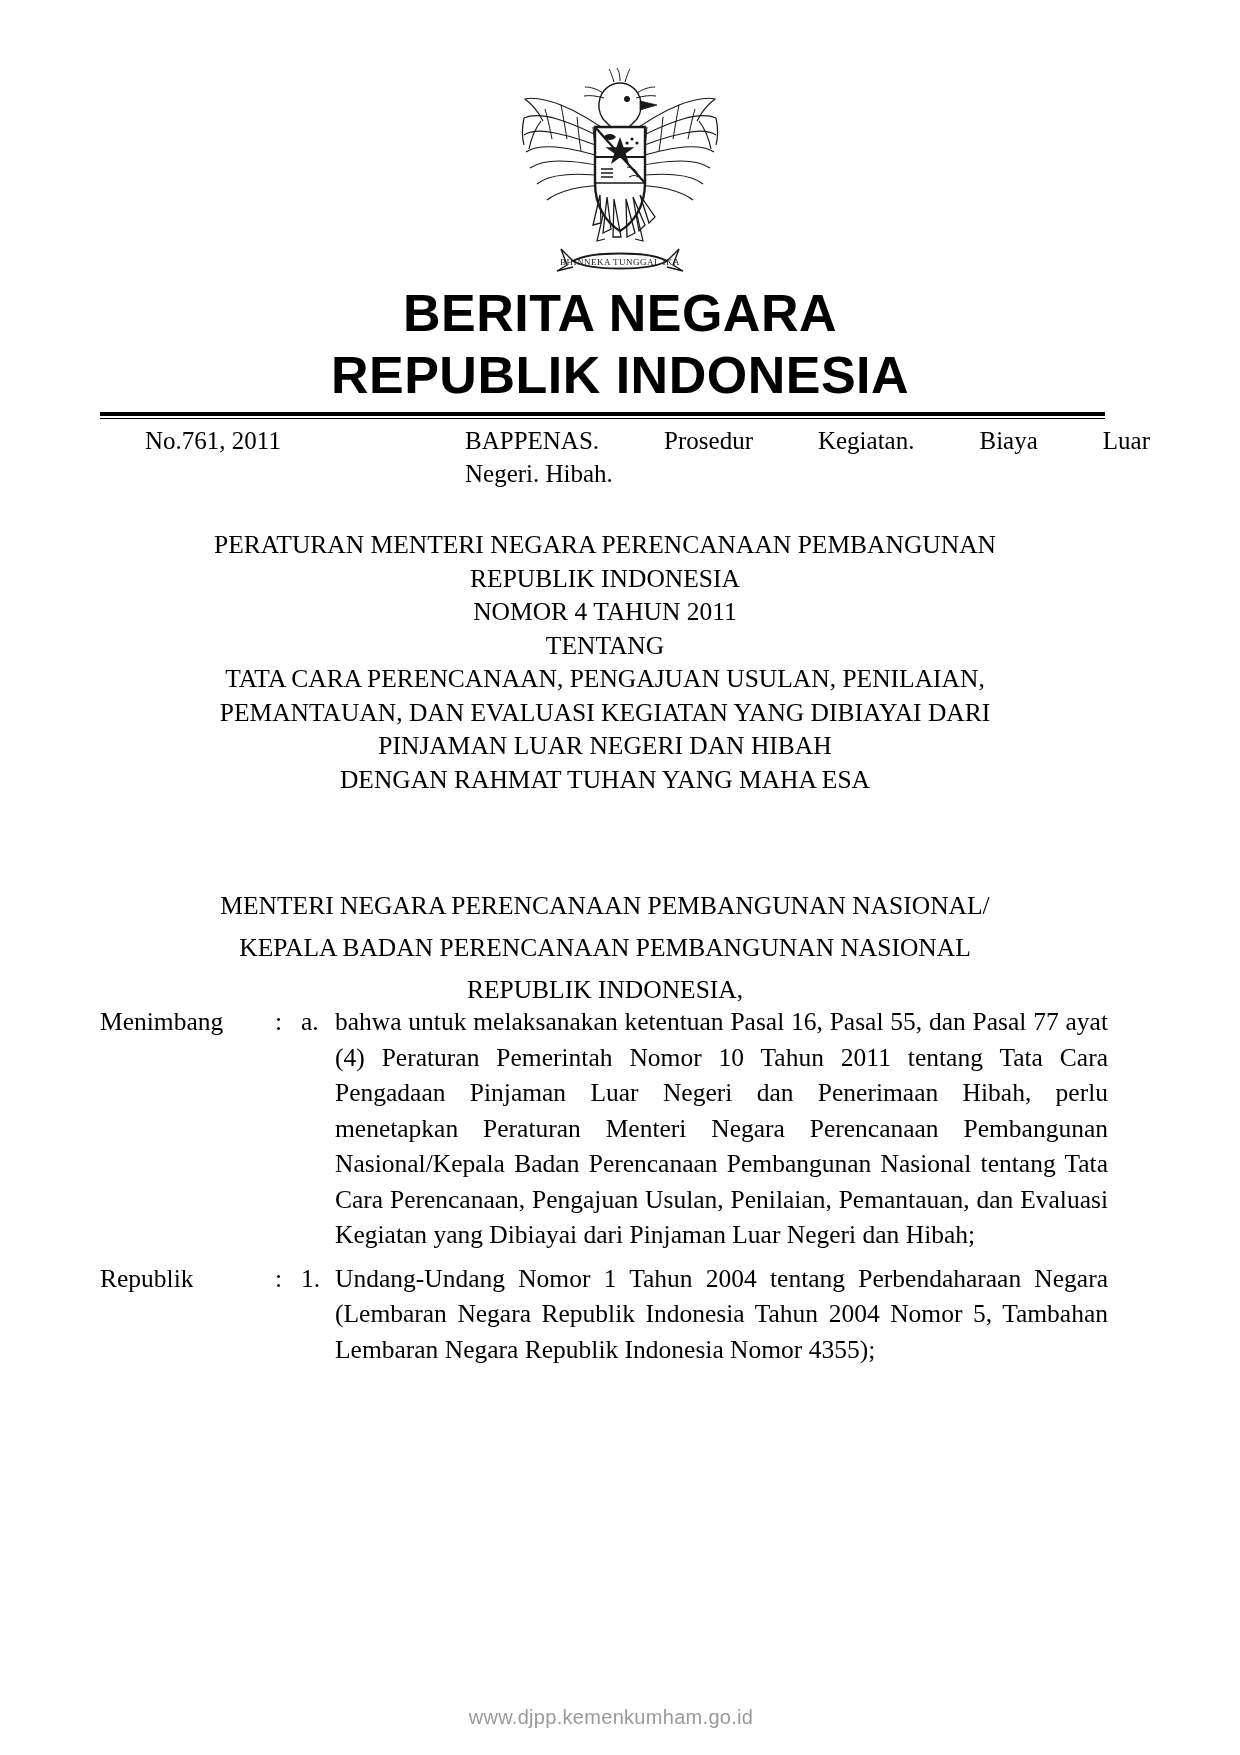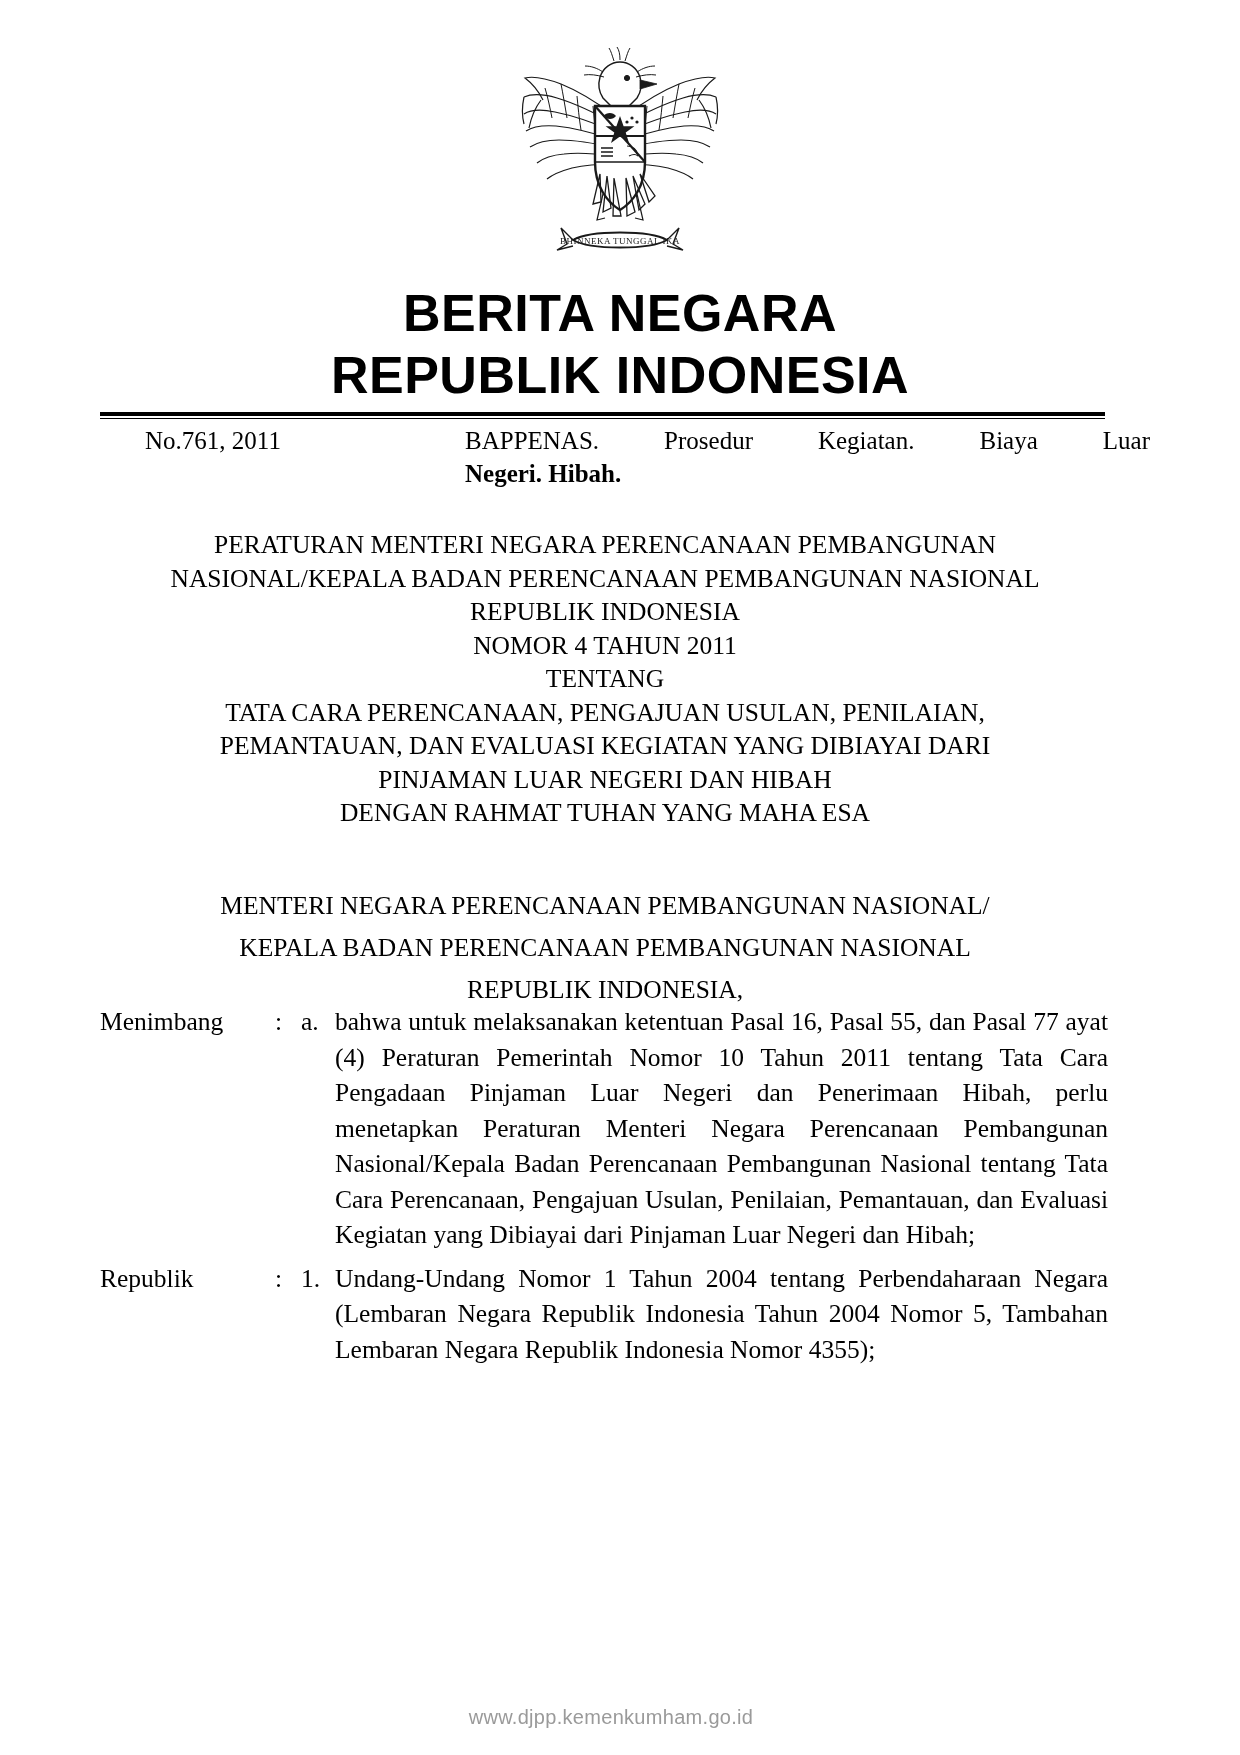--- a/index.html
+++ b/index.html
@@ -13,21 +13,21 @@
     height: 1755px;
     background: #ffffff;
     overflow: hidden;
     font-family: "Liberation Serif", "DejaVu Serif", serif;
     color: #000000;
   }
 
   
   .emblem-wrap {
     position: absolute;
-    top: 44px;
+    top: 65px;
     left: 0;
     width: 100%;
     display: flex;
     justify-content: center;
   }
   .emblem {
     width: 210px;
     height: 215px;
     display: block;
   }
@@ -83,21 +83,20 @@
     text-align: justify;
     text-align-last: left;
   }
   .refline .subj .l1 {
     display: block;
     text-align: justify;
     text-align-last: justify;
   }
   .refline .subj .l2 {
     display: block;
-    font-weight: bold;
   }
 
   
   .heading {
     position: absolute;
     top: 528px;
     left: 100px;
     width: 1010px;
     text-align: center;
   }
@@ -295,21 +294,20 @@
   <div class="refline">
     <div class="no">No.761, 2011</div>
     <div class="subj">
       <span class="l1">BAPPENAS. Prosedur Kegiatan. Biaya Luar</span>
       <span class="l2">Negeri. Hibah.</span>
     </div>
   </div>
 
   <div class="heading">
     <div class="hl">PERATURAN MENTERI NEGARA PERENCANAAN PEMBANGUNAN</div>
-    <div class="hl">NASIONAL/KEPALA BADAN PERENCANAAN PEMBANGUNAN NASIONAL</div>
     <div class="hl">REPUBLIK INDONESIA</div>
     <div class="hl">NOMOR 4 TAHUN 2011</div>
     <div class="hl">TENTANG</div>
     <div class="hl">TATA CARA PERENCANAAN, PENGAJUAN USULAN, PENILAIAN,</div>
     <div class="hl">PEMANTAUAN, DAN EVALUASI KEGIATAN YANG DIBIAYAI DARI</div>
     <div class="hl">PINJAMAN LUAR NEGERI DAN HIBAH</div>
     <div class="hl">DENGAN RAHMAT TUHAN YANG MAHA ESA</div>
   </div>
 
   <div class="authority">

